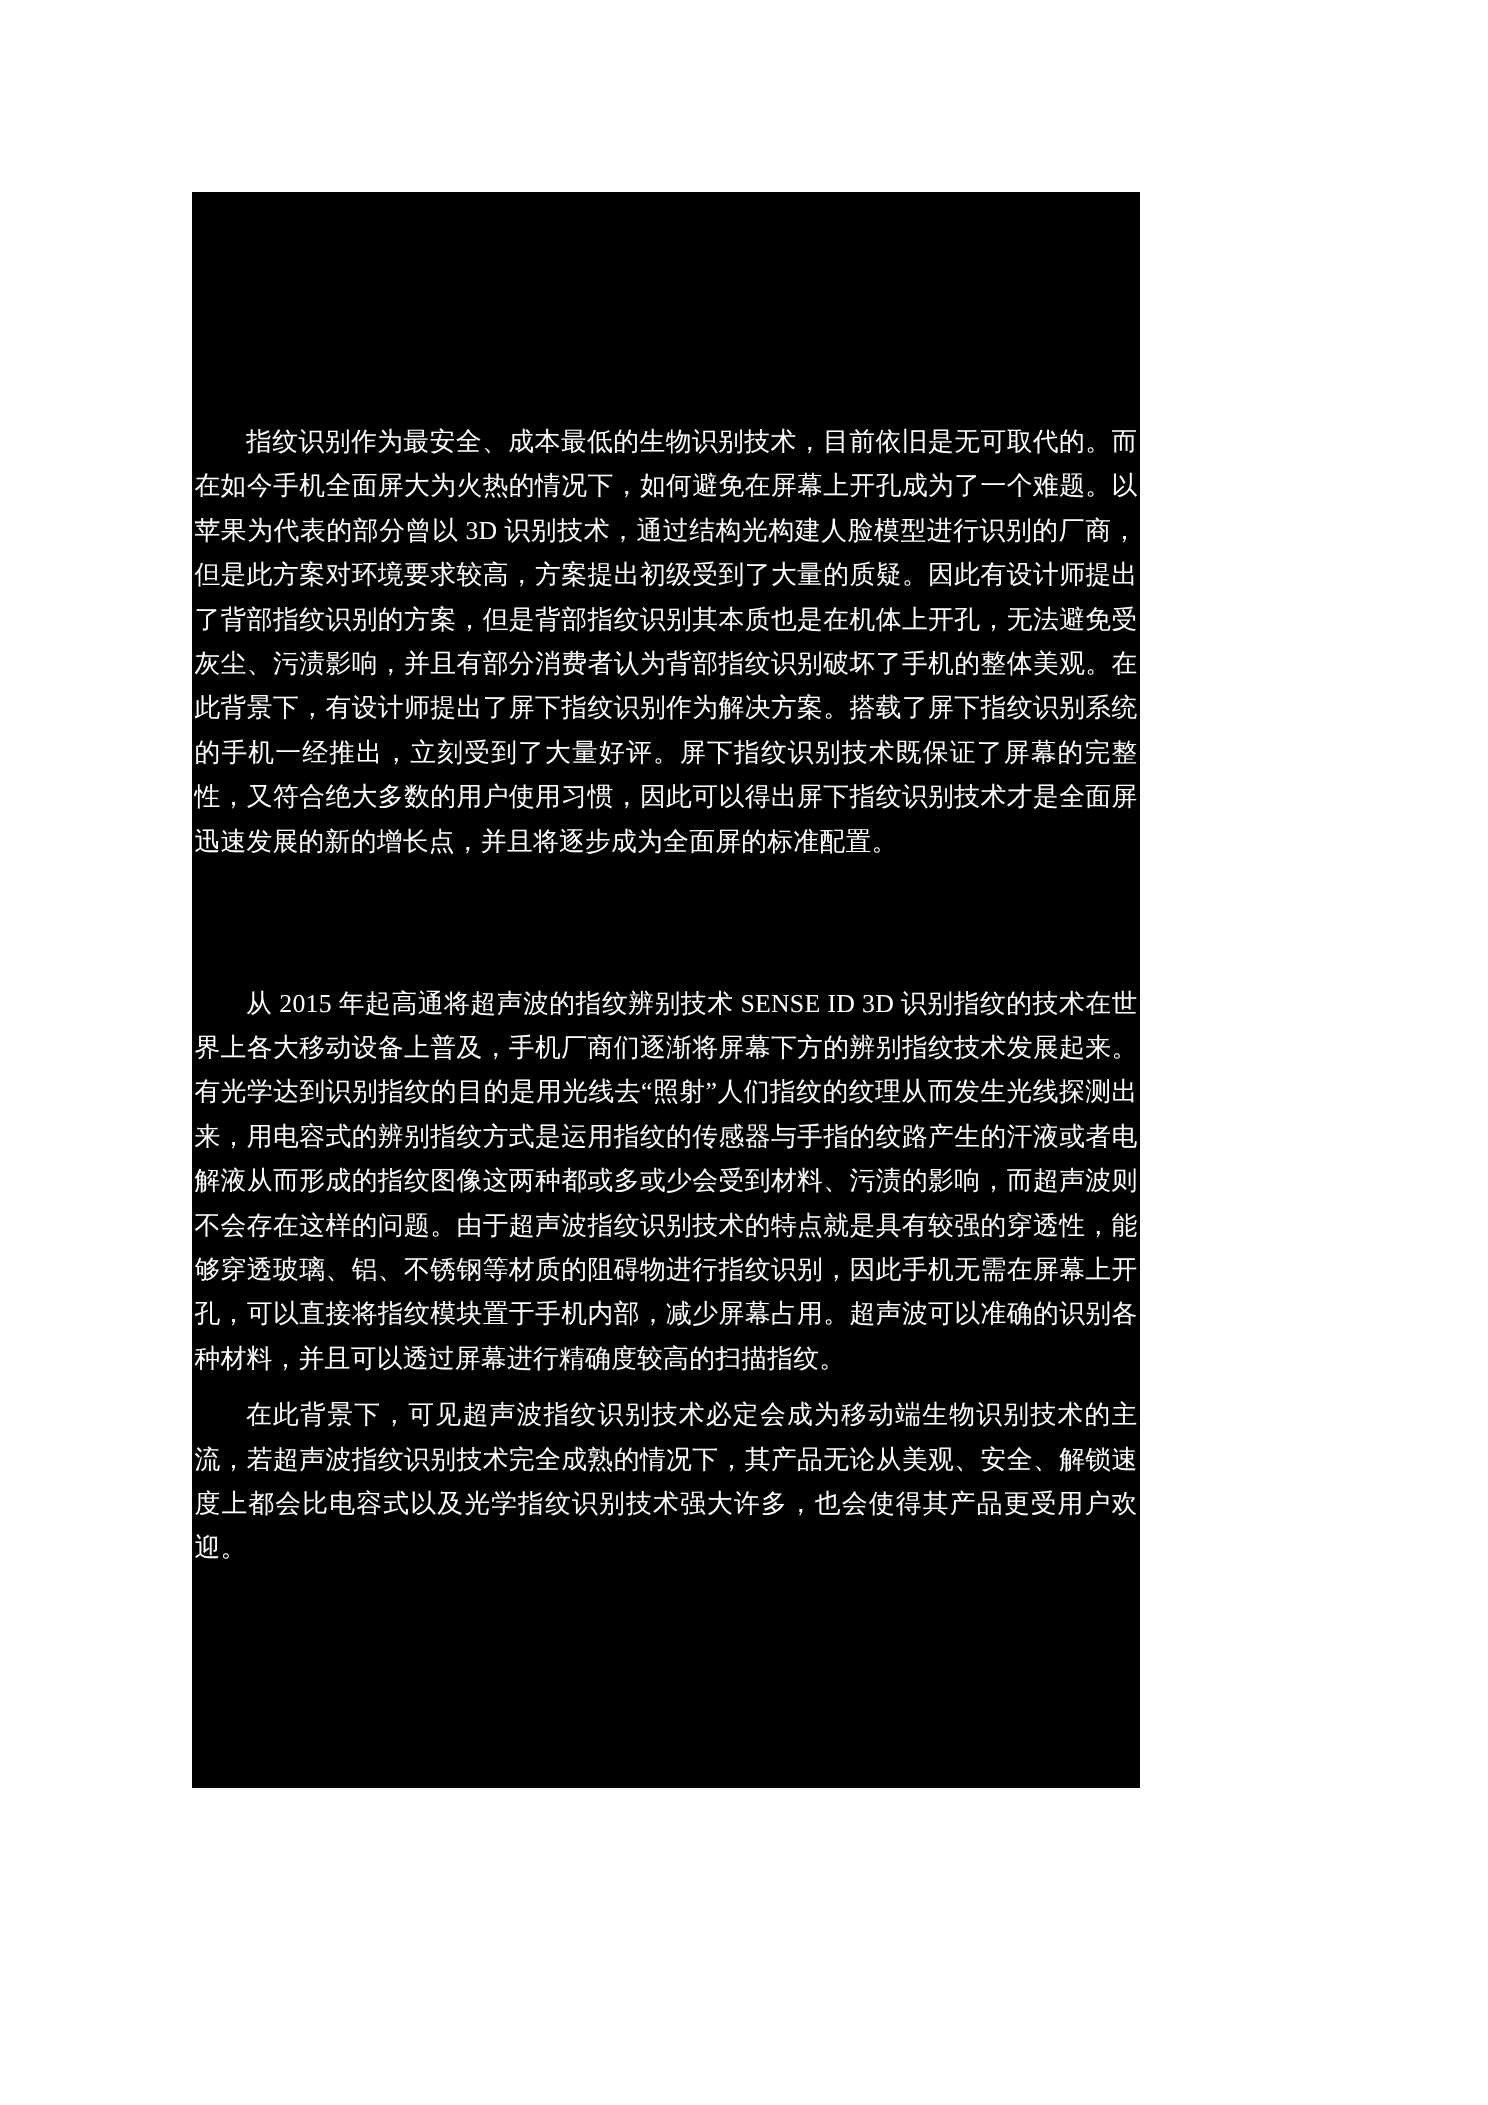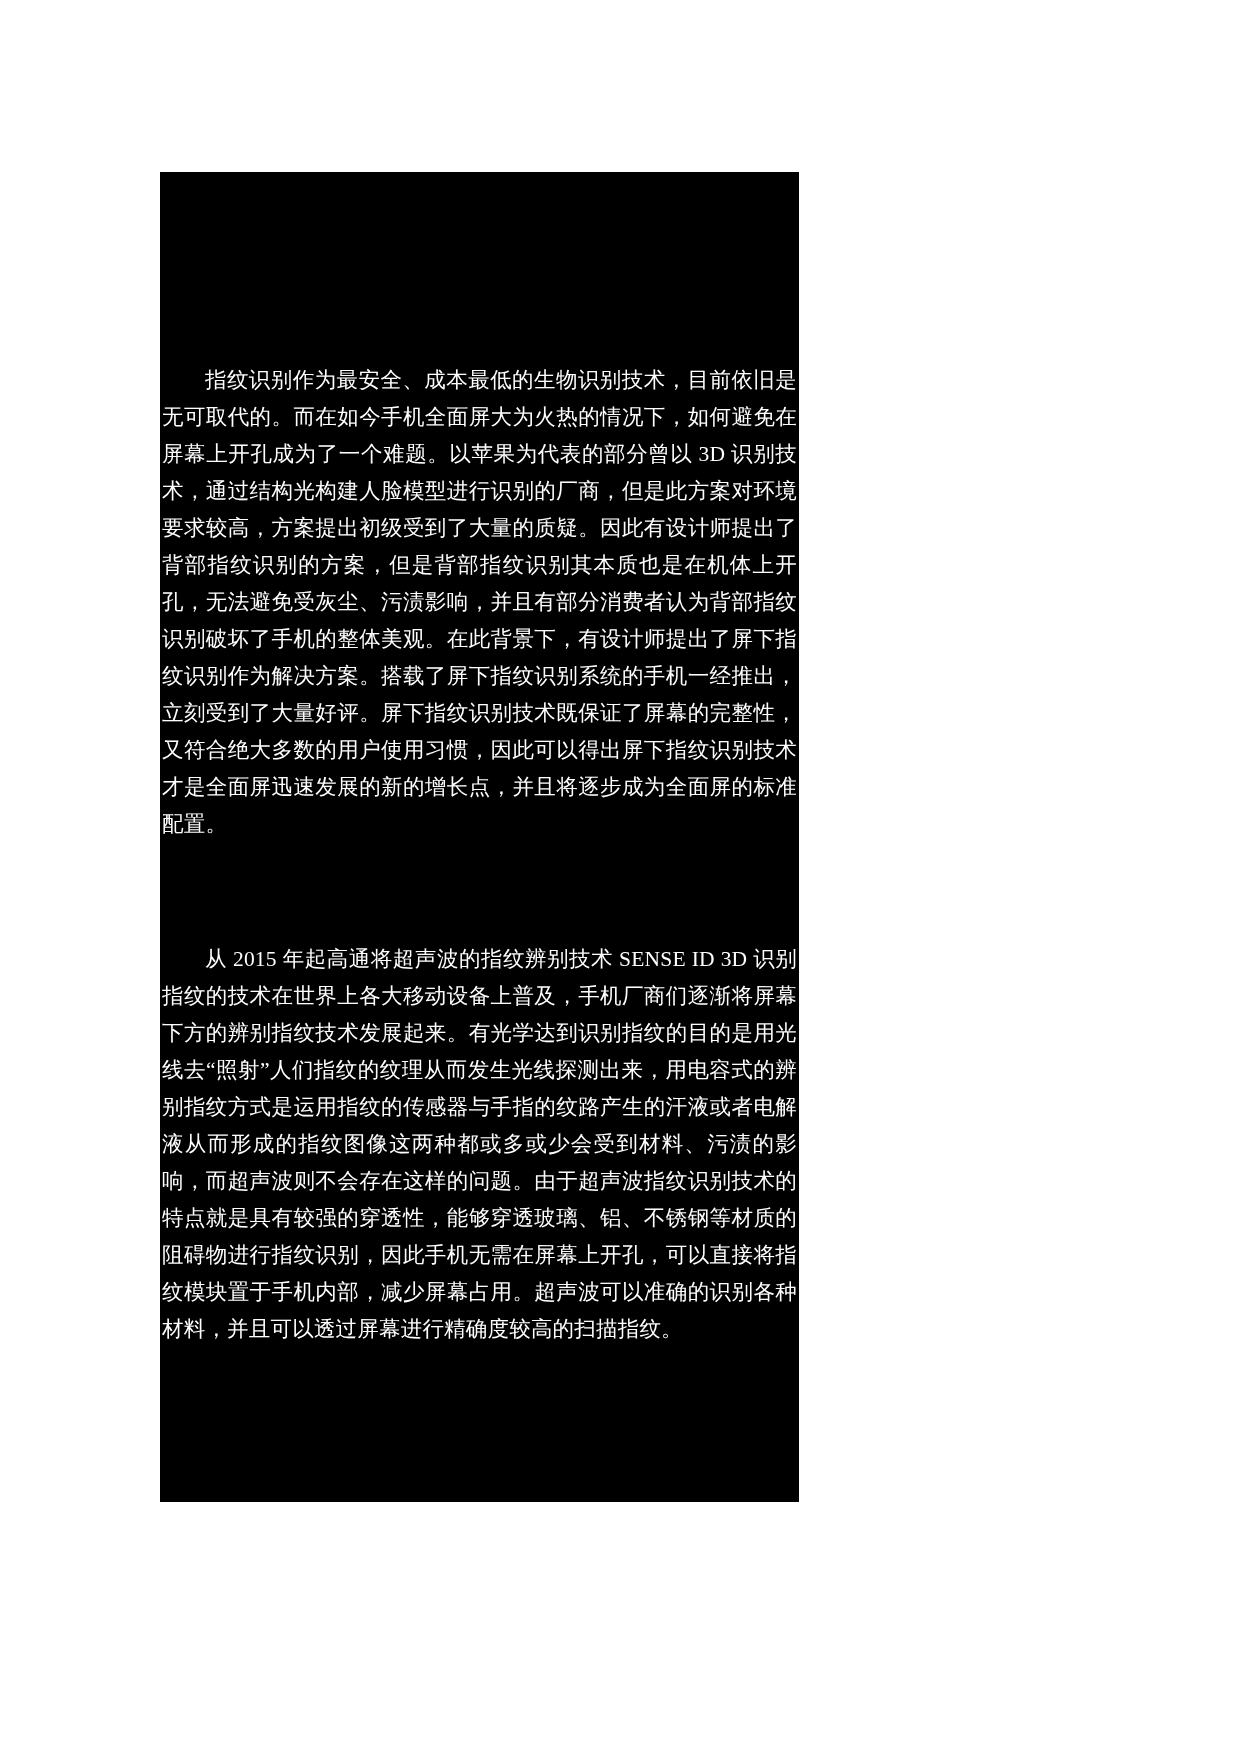--- a/index.html
+++ b/index.html
@@ -13,22 +13,22 @@
     height: 1754px;
     background: #ffffff;
     margin: 0 auto;
     overflow: hidden;
     font-family: "Liberation Serif", "DejaVu Serif", serif;
   }
   
   .doc-block {
     position: absolute;
     left: 160px;
-    top: 172px;
-    width: 639px;
+    top: 160px;
+    width: 790px;
     height: 1330px;
     background: #000000;
     color: #ffffff;
     box-sizing: border-box;
     padding: 0;
   }
   .heading-gap {
     height: 190px;
   }
   .para {
@@ -66,18 +66,19 @@
 
 
     <div class="spacer-lg"></div>
 
     <div class="sec-head"></div>
 
     <p class="para indent">从 2015 年起高通将超声波的指纹辨别技术 SENSE ID 3D 识别指纹的技术在世界上各大移动设备上普及，手机厂商们逐渐将屏幕下方的辨别指纹技术发展起来。有光学达到识别指纹的目的是用光线去“照射”人们指纹的纹理从而发生光线探测出来，用电容式的辨别指纹方式是运用指纹的传感器与手指的纹路产生的汗液或者电解液从而形成的指纹图像这两种都或多或少会受到材料、污渍的影响，而超声波则不会存在这样的问题。由于超声波指纹识别技术的特点就是具有较强的穿透性，能够穿透玻璃、铝、不锈钢等材质的阻碍物进行指纹识别，因此手机无需在屏幕上开孔，可以直接将指纹模块置于手机内部，减少屏幕占用。超声波可以准确的识别各种材料，并且可以透过屏幕进行精确度较高的扫描指纹。</p>
 
     <div class="spacer-sm"></div>
 
+    <p class="para indent">在此背景下，可见超声波指纹识别技术必定会成为移动端生物识别技术的主流，若超声波指纹识别技术完全成熟的情况下，其产品无论从美观、安全、解锁速度上都会比电容式以及光学指纹识别技术强大许多，也会使得其产品更受用户欢迎。</p>
 
     <div class="tail-gap"></div>
 
   </div>
 
 </div>
 
 </body></html>

